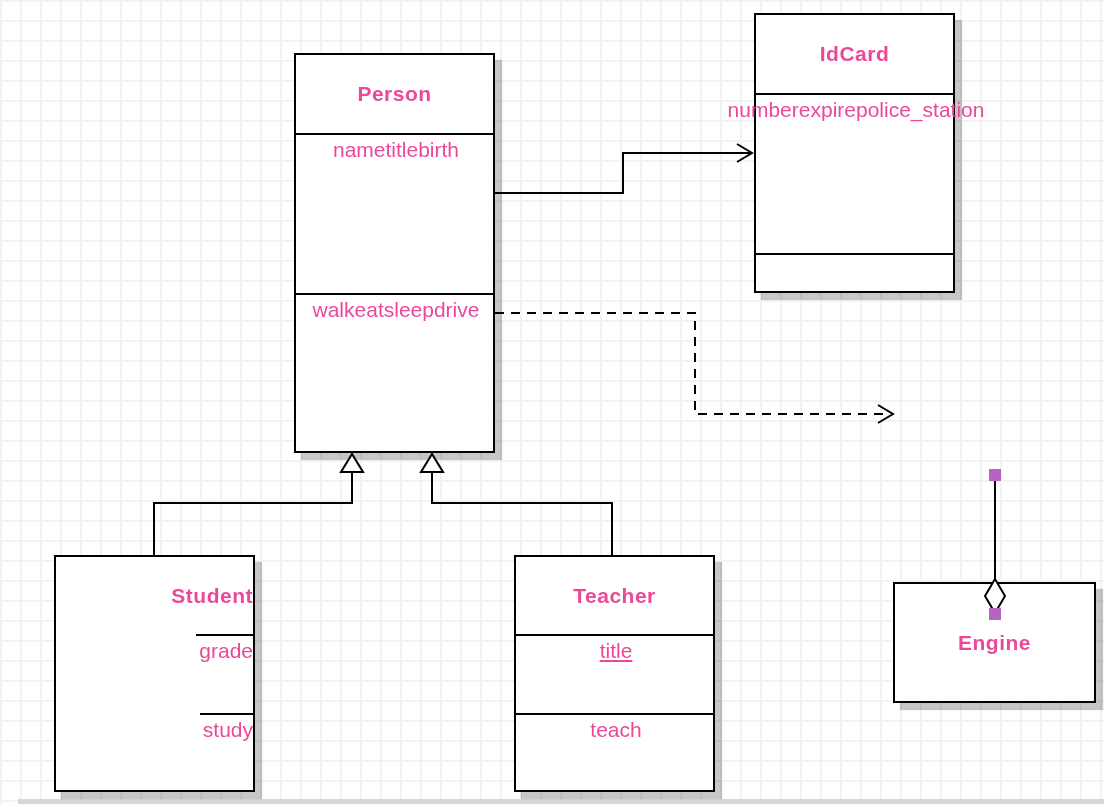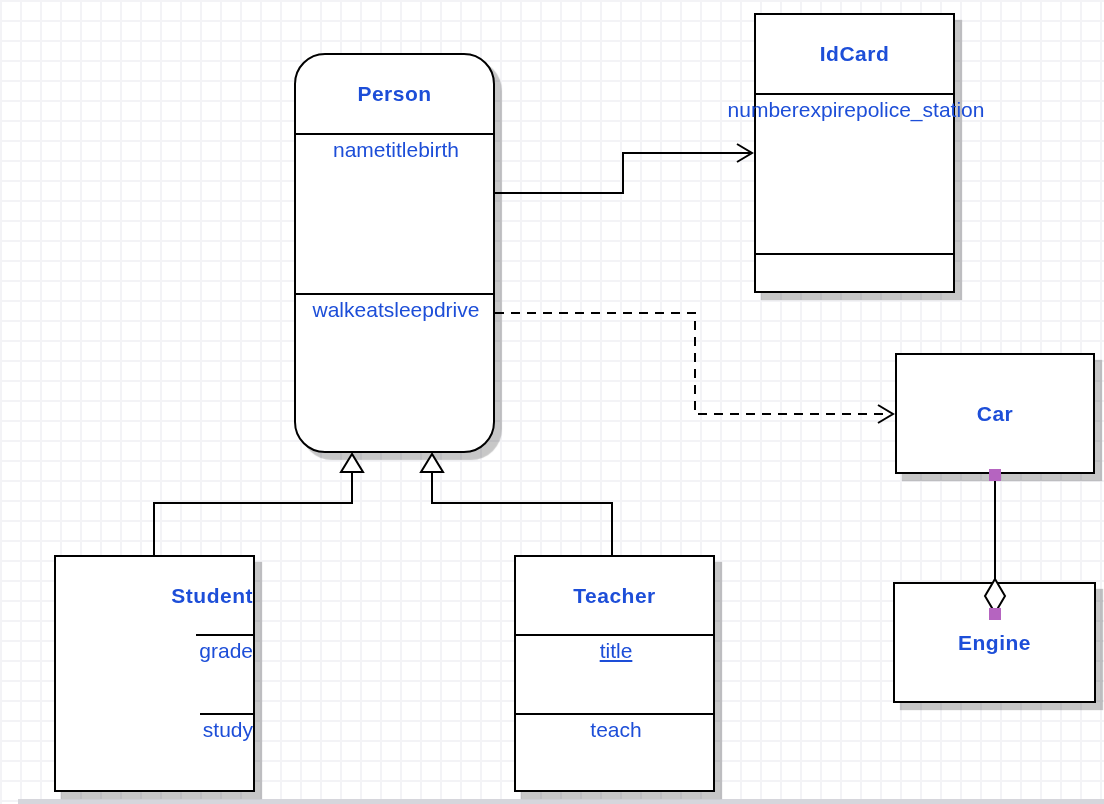--- a/index.html
+++ b/index.html
@@ -20,21 +20,21 @@
     background-size: 20px 20px;
   }
   .uml-box {
     position: absolute;
     box-sizing: border-box;
     border: 2px solid #000000;
     background: #ffffff;
     box-shadow: 7px 7px 1px rgba(0,0,0,0.22);
     display: flex;
     flex-direction: column;
-    color: #1d4ed8;
+    color: #ec4899;
   }
   .uml-title {
     display: flex;
     align-items: center;
     justify-content: center;
     font-weight: bold;
     font-size: 21px;
     letter-spacing: 0.5px;
     flex: 0 0 auto;
   }
@@ -64,21 +64,21 @@
   .canvas-bottom-edge {
     position: absolute;
     left: 18px;
     right: 0;
     bottom: 0;
     height: 5px;
     background: #d6d6dc;
     z-index: 1;
   }
   
-  #box-person  { left: 294px; top:  53px; width: 201px; height: 400px; z-index: 2; border-radius: 31px; }
+  #box-person  { left: 294px; top:  53px; width: 201px; height: 400px; z-index: 2; }
   #box-idcard  { left: 754px; top:  13px; width: 201px; height: 280px; z-index: 2; }
   #box-car     { left: 895px; top: 353px; width: 200px; height: 121px; z-index: 2; }
   #box-engine  { left: 893px; top: 582px; width: 203px; height: 121px; z-index: 2; }
   #box-student { left:  54px; top: 555px; width: 201px; height: 237px; z-index: 2; align-items: flex-end; }
   #box-teacher { left: 514px; top: 555px; width: 201px; height: 237px; z-index: 2; }
 
   #box-person .uml-title  { height: 78px; }
   #box-person .sec-attrs  { height: 160px; }
   #box-idcard .uml-title  { height: 78px; }
   #box-idcard .sec-attrs  { height: 160px; }
@@ -143,23 +143,20 @@
   <div class="uml-box" id="box-idcard">
     <div class="uml-title">IdCard</div>
     <div class="uml-section sec-attrs">
       <div class="uml-line">number</div>
       <div class="uml-line">expire</div>
       <div class="uml-line">police_station</div>
     </div>
     <div class="uml-section grow"></div>
   </div>
 
-  <div class="uml-box" id="box-car">
-    <div class="uml-title fill">Car</div>
-  </div>
 
   <div class="uml-box" id="box-engine">
     <div class="uml-title fill">Engine</div>
   </div>
 
   <div class="uml-box" id="box-student">
     <div class="uml-title">Student</div>
     <div class="uml-section sec-attrs">
       <div class="uml-line">grade</div>
     </div>

